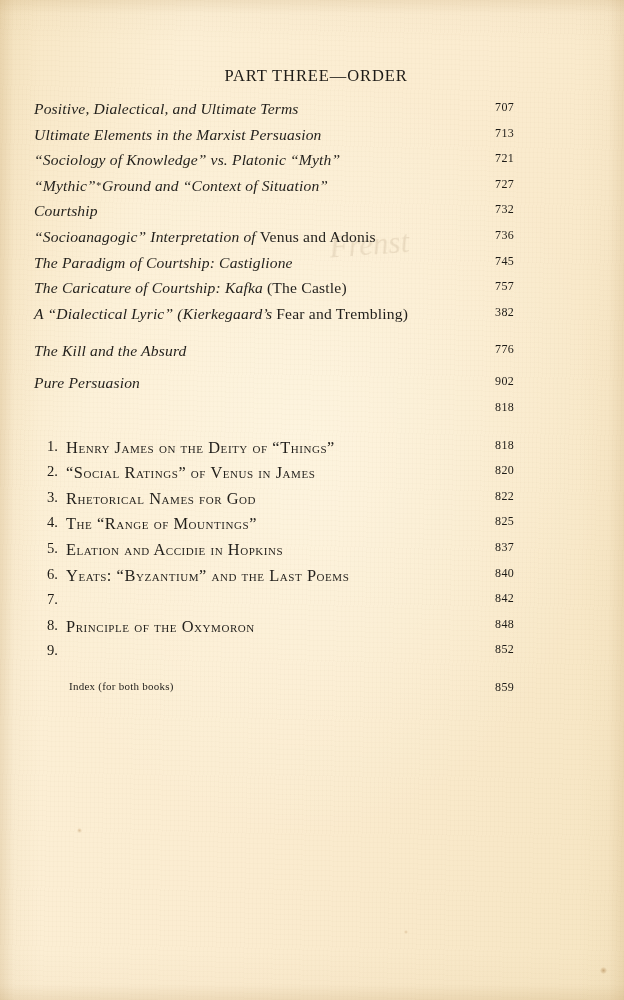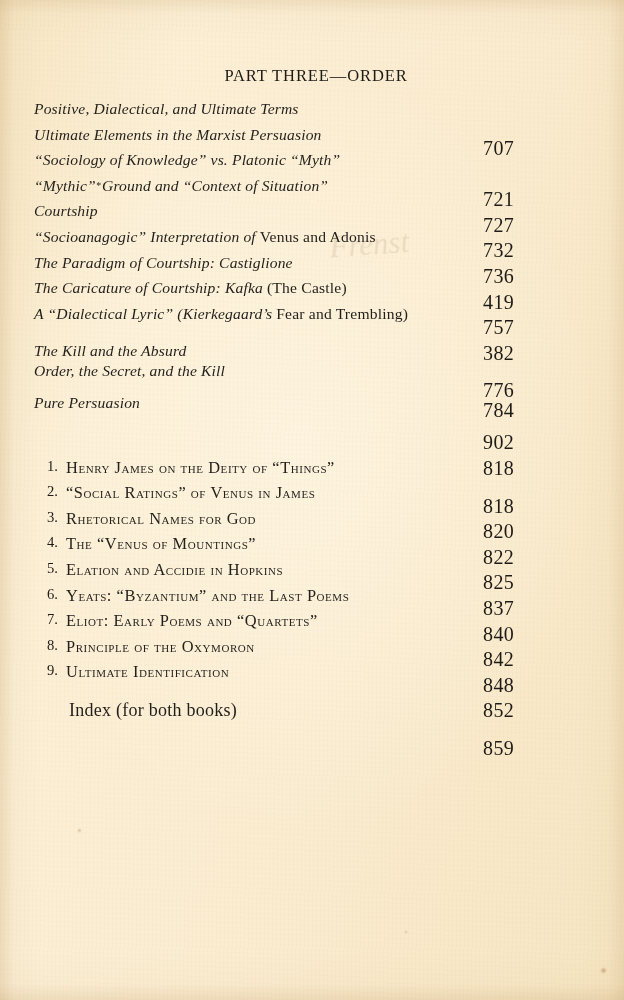--- a/index.html
+++ b/index.html
@@ -123,25 +123,24 @@
     vertical-align: 2px;
     padding: 0 0.5px;
   }
 
   .pageno {
     position: absolute;
     left: 0;
     top: 0;
     width: 514px;
     text-align: right;
-    font-size: 20px;
+    font-size: 12px;
     font-style: normal;
     color: #1d1b17;
     letter-spacing: 0.3px;
-    margin-top: 37px;
   }
 
   
   .row.sub .num {
     position: absolute;
     left: 47px;
     top: 0;
     font-size: 14.6px;
     font-style: normal;
     color: #1d1b17;
@@ -150,21 +149,21 @@
     left: 66px;
     font-style: normal;
     font-variant: small-caps;
     font-size: 16.4px;
     letter-spacing: 0.55px;
   }
 
   .row.index .label {
     left: 69px;
     font-style: normal;
-    font-size: 18px;
+    font-size: 11px;
     letter-spacing: 0.25px;
   }
 </style>
 </head>
 <body>
 
 <div class="page">
 
   <div class="grain"></div>
   <div class="edge-shade"></div>
@@ -179,20 +178,21 @@
 
     <div class="toc">
 
       <div class="row">
         <span class="label">Positive, Dialectical, and Ultimate Terms</span>
         <span class="pageno">707</span>
       </div>
 
       <div class="row">
         <span class="label">Ultimate Elements in the Marxist Persuasion</span>
+        <span class="pageno">713</span>
       </div>
 
       <div class="row">
         <span class="label">“Sociology of Knowledge” vs. Platonic “Myth”</span>
         <span class="pageno">721</span>
       </div>
 
       <div class="row">
         <span class="label">“Mythic”<span class="star">*</span>Ground and “Context of Situation”</span>
         <span class="pageno">727</span>
@@ -203,42 +203,38 @@
         <span class="pageno">732</span>
       </div>
 
       <div class="row">
         <span class="label">“Socioanagogic” Interpretation of <span class="rm">Venus and Adonis</span></span>
         <span class="pageno">736</span>
       </div>
 
       <div class="row">
         <span class="label">The Paradigm of Courtship: Castiglione</span>
-        <span class="pageno">419</span>
+        <span class="pageno">745</span>
       </div>
 
       <div class="row">
         <span class="label">The Caricature of Courtship: Kafka <span class="rm">(The Castle)</span></span>
         <span class="pageno">757</span>
       </div>
 
       <div class="row">
         <span class="label">A “Dialectical Lyric” (Kierkegaard’s <span class="rm">Fear and Trembling)</span></span>
         <span class="pageno">382</span>
       </div>
 
       <div class="row tight gap-before">
         <span class="label">The Kill and the Absurd</span>
         <span class="pageno">776</span>
       </div>
 
-      <div class="row tight">
-        <span class="label">Order, the Secret, and the Kill</span>
-        <span class="pageno">784</span>
-      </div>
 
       <div class="row gap-before">
         <span class="label">Pure Persuasion</span>
         <span class="pageno">902</span>
       </div>
 
       <div class="row">
         <span class="pageno">818</span>
       </div>
 
@@ -255,51 +251,49 @@
       </div>
 
       <div class="row sub">
         <span class="num">3.</span>
         <span class="label">Rhetorical Names for God</span>
         <span class="pageno">822</span>
       </div>
 
       <div class="row sub">
         <span class="num">4.</span>
-        <span class="label">The “Venus of Mountings”</span>
+        <span class="label">The “Range of Mountings”</span>
         <span class="pageno">825</span>
       </div>
 
       <div class="row sub">
         <span class="num">5.</span>
         <span class="label">Elation and Accidie in Hopkins</span>
         <span class="pageno">837</span>
       </div>
 
       <div class="row sub">
         <span class="num">6.</span>
         <span class="label">Yeats: “Byzantium” and the Last Poems</span>
         <span class="pageno">840</span>
       </div>
 
       <div class="row sub">
         <span class="num">7.</span>
-        <span class="label">Eliot: Early Poems and “Quartets”</span>
         <span class="pageno">842</span>
       </div>
 
       <div class="row sub">
         <span class="num">8.</span>
         <span class="label">Principle of the Oxymoron</span>
         <span class="pageno">848</span>
       </div>
 
       <div class="row sub">
         <span class="num">9.</span>
-        <span class="label">Ultimate Identification</span>
         <span class="pageno">852</span>
       </div>
 
       <div class="row index gap-before">
         <span class="label">Index (for both books)</span>
         <span class="pageno">859</span>
       </div>
 
     </div>
   </div>

